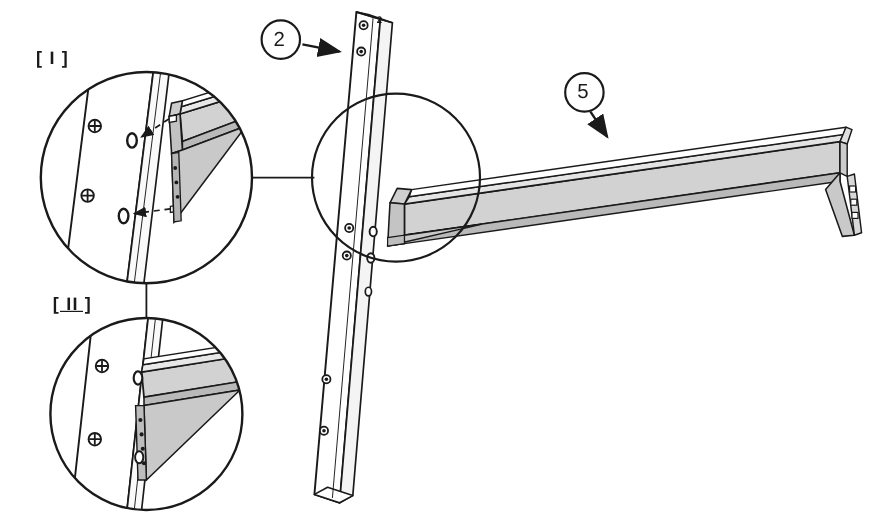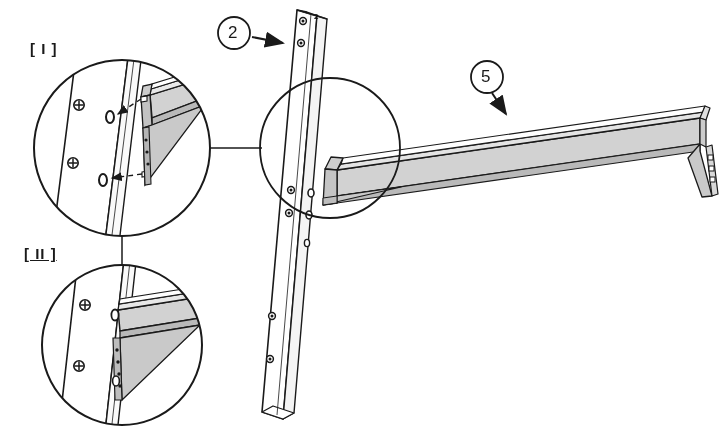--- a/index.html
+++ b/index.html
@@ -257,21 +257,21 @@
 
     <g>
       <circle cx="487" cy="77" r="16" fill="#ffffff" stroke="#1a1a1a" stroke-width="1.8"></circle>
       <line x1="492" y1="93" x2="506" y2="114" stroke="#1a1a1a" stroke-width="2" marker-end="url(#arrowSolid)"></line>
     </g>
 
   </svg>
 
   <div class="lbl detail-label" style="left:30px; top:40px;">[ I ]</div>
 
-  <div class="lbl detail-label" style="left:24px; top:245px;text-decoration:underline;">[ II ]</div>
+  <div class="lbl detail-label" style="left:44px; top:245px;text-decoration:underline;">[ II ]</div>
 
   <div class="lbl callout-num" style="left:228px; top:23px;">2</div>
 
   <div class="lbl callout-num" style="left:481px; top:67px;">5</div>
 
   <div class="lbl part-stamp" style="left:314px; top:12px;">2</div>
 
 </div>
 
 </body></html>

